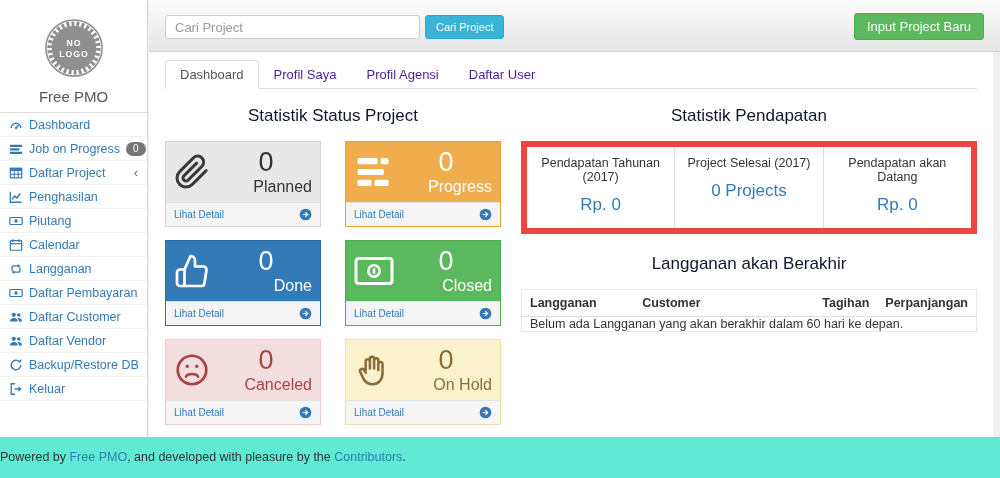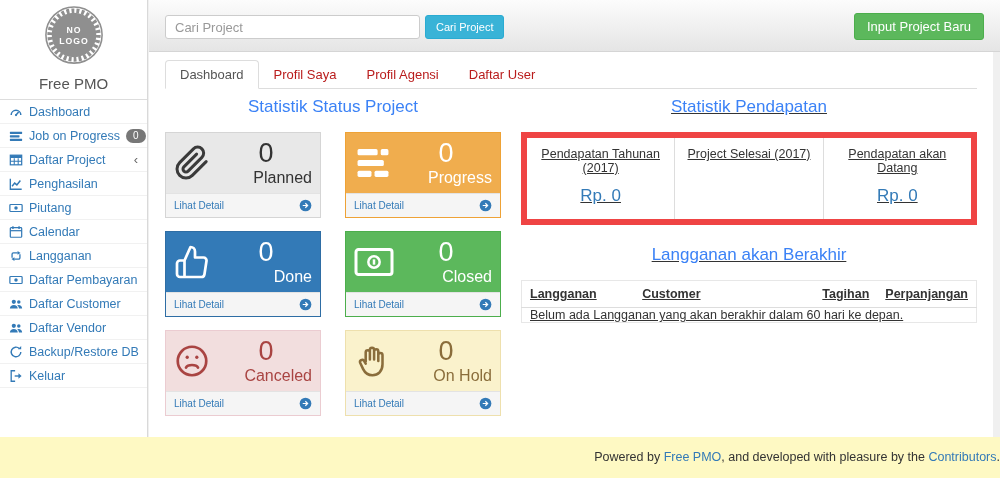--- a/index.html
+++ b/index.html
@@ -11,21 +11,21 @@
     overflow:hidden;
     color:#333;
   }
   a { text-decoration:none; }
 
   
   .sidebar {
     position:absolute; left:0; top:0; width:148px; height:437px;
     background:#fff; border-right:1px solid #d9d9d9;
   }
-  .logo-area { text-align:center; padding-top:5px; }
+  .logo-area { text-align:center; padding-top:18px; }
   .brand-name { font-size:15px; color:#555; margin-top:4px; padding-bottom:7px; }
   .menu { border-top:1px solid #ddd; list-style:none; }
   .menu-item {
     display:flex; align-items:center; gap:6px;
     height:24px; padding:0 9px;
     border-bottom:1px solid #f1f1f1;
     font-size:12.5px; color:#337ab7; cursor:pointer; white-space:nowrap;
   }
   .menu-item .mi { width:14px; height:13px; flex:0 0 14px; display:flex; align-items:center; }
   .menu-badge {
@@ -54,29 +54,29 @@
   }
   .new-project-btn {
     position:absolute; right:16px; top:13px; height:27px; padding:0 12px;
     background:#5cb85c; border:1px solid #4cae4c; border-radius:3px;
     color:#fff; font-size:13px; cursor:pointer; font-family:inherit;
   }
 
   .content { background:#fff; margin-right:7px; height:385px; padding:0 16px; }
   .tabs { display:flex; border-bottom:1px solid #ddd; padding-top:8px; }
   .tab {
-    padding:6px 14px; font-size:13px; color:#b91c1c; cursor:pointer;
+    padding:6px 14px; font-size:13px; color:#4c1d95; cursor:pointer;
     margin-bottom:-1px; border:1px solid transparent; border-radius:4px 4px 0 0;
   }
   .tab.active { color:#555; background:#fff; border-color:#ddd #ddd #fff #ddd; }
 
   .panels { display:flex; gap:20px; padding-top:8px; }
   .left-col { width:336px; flex:0 0 336px; }
-  .right-col { flex:1;text-decoration:underline; }
-  .section-title { font-size:17px; font-weight:400; color:#3b82f6; text-align:center; margin:0 0 15px; }
+  .right-col { flex:1; }
+  .section-title { font-size:17px; font-weight:400; color:#0f172a; text-align:center; margin:9px 0 15px; }
 
   
   .cards { display:grid; grid-template-columns:156px 156px; column-gap:24px; row-gap:13px; }
   .card { border:1px solid #ddd; background:#fff; }
   .card-body { height:60px; display:flex; align-items:center; padding:0 8px; }
   .card-icon { width:46px; display:flex; align-items:center; }
   .card-stats { flex:1; text-align:center; }
   .card-value { font-size:27px; line-height:30px; }
   .card-label { font-size:16px; line-height:20px;text-align:right; }
   .card-footer {
@@ -103,21 +103,21 @@
   .subs-table th {
     text-align:left; font-size:12.5px; color:#333; padding:6px 8px;
     border-bottom:1px solid #ddd; font-weight:bold;
   }
   .subs-table td { font-size:12.5px; color:#333; padding:0 8px; }
   .col-langganan{width:26%} .col-customer{width:44%} .col-tagihan{width:13%} .col-perpanjangan{width:17%}
 
   
   .page-footer {
     position:absolute; left:0; top:437px; width:1000px; height:41px;
-    background:#fef9c3; text-align:right; padding-top:13px;
+    background:#5eead4; text-align:left; padding-top:13px;
     font-size:12.5px; color:#333;
   }
   .page-footer a { color:#337ab7; }
 </style>
 </head>
 <body>
 
 <div class="sidebar">
   <div class="logo-area">
     <svg width="64" height="62" viewBox="0 0 64 64">
@@ -417,20 +417,21 @@
 
       <div class="right-col">
         <h2 class="section-title">Statistik Pendapatan</h2>
         <div class="stats-panel">
           <div class="stat-cell">
             <div class="stat-label">Pendapatan Tahunan (2017)</div>
             <div class="stat-value">Rp. 0</div>
           </div>
           <div class="stat-cell">
             <div class="stat-label">Project Selesai (2017)</div>
+            <div class="stat-value">0 Projects</div>
           </div>
           <div class="stat-cell">
             <div class="stat-label">Pendapatan akan Datang</div>
             <div class="stat-value">Rp. 0</div>
           </div>
         </div>
 
         <h2 class="section-title" style="margin-top:20px;">Langganan akan Berakhir</h2>
         <table class="subs-table">
           <thead>

